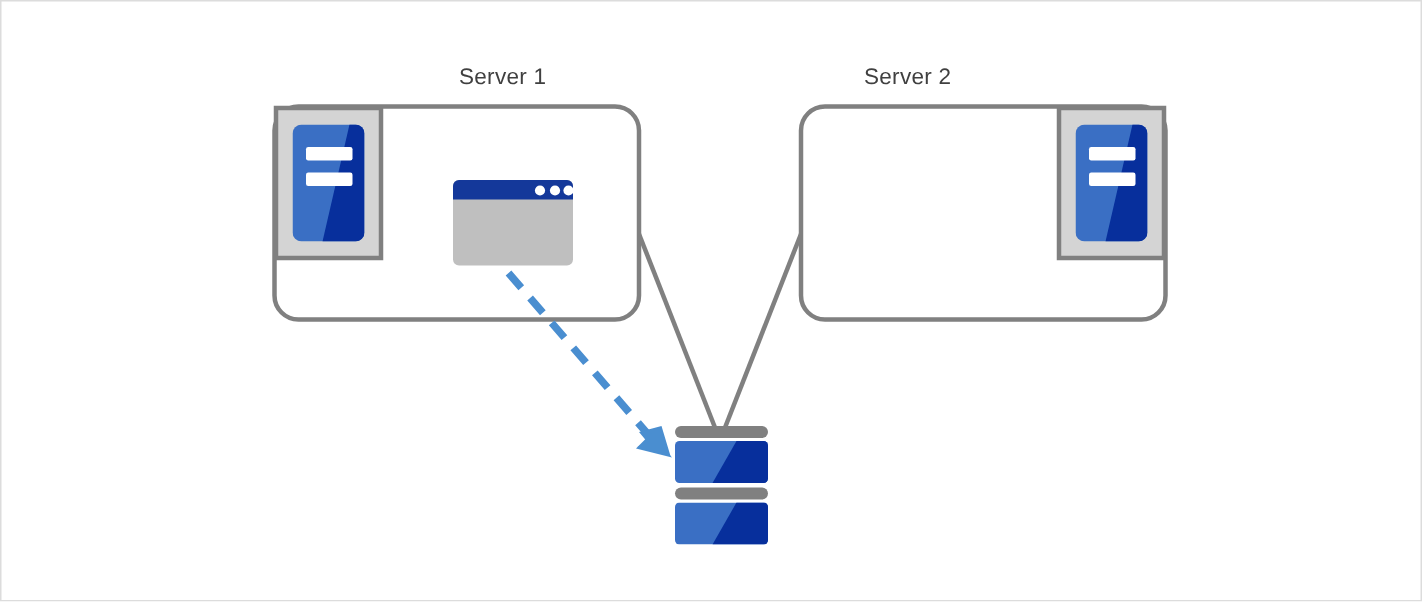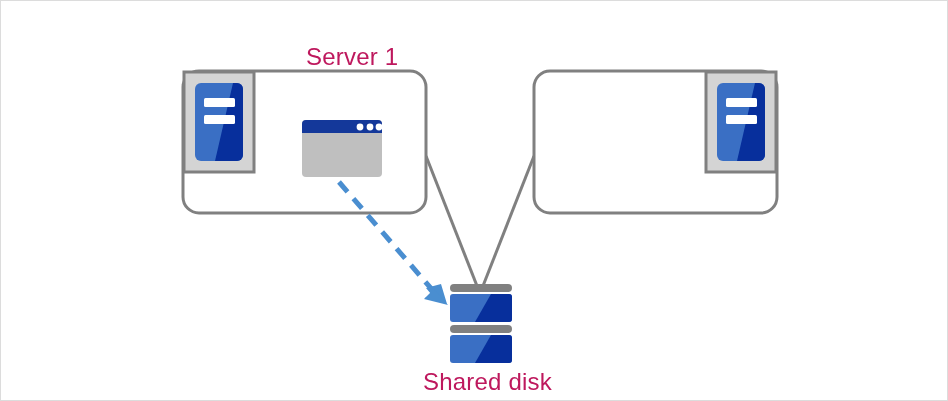--- a/index.html
+++ b/index.html
@@ -25,22 +25,22 @@
     position: absolute;
     left: 0;
     top: 0;
     width: 948px;
     height: 401px;
     pointer-events: none;
   }
   .lbl {
     position: absolute;
     font-family: "Liberation Sans", sans-serif;
-    font-size: 24px;
-    color: #be185d;
+    font-size: 15px;
+    color: #404040;
     white-space: nowrap;
     letter-spacing: 0.2px;
   }
   #server1-label { left: 305px; top: 42px; }
   #server2-label { left: 575px; top: 42px; }
   #app-label     { left: 283px; top: 90px; }
   #disk-label    { left: 422px; top: 367px; }
 </style>
 </head>
 <body>
@@ -129,17 +129,17 @@
     <g>
       <path d="M 338 181 L 434 292" fill="none" stroke="#4a8ed0" stroke-width="5" stroke-dasharray="13 9" stroke-linecap="butt"></path>
       <polygon points="446,303 424,297 430,293 425,287 440,283" fill="#4a8ed0"></polygon>
       <polygon points="447,304 423,298 433,288" fill="#4a8ed0"></polygon>
     </g>
 
   </svg>
 
   <div class="lbl" id="server1-label">Server 1</div>
 
+  <div class="lbl" id="server2-label">Server 2</div>
 
 
-  <div class="lbl" id="disk-label">Shared disk</div>
 
 </div>
 
 </body></html>

